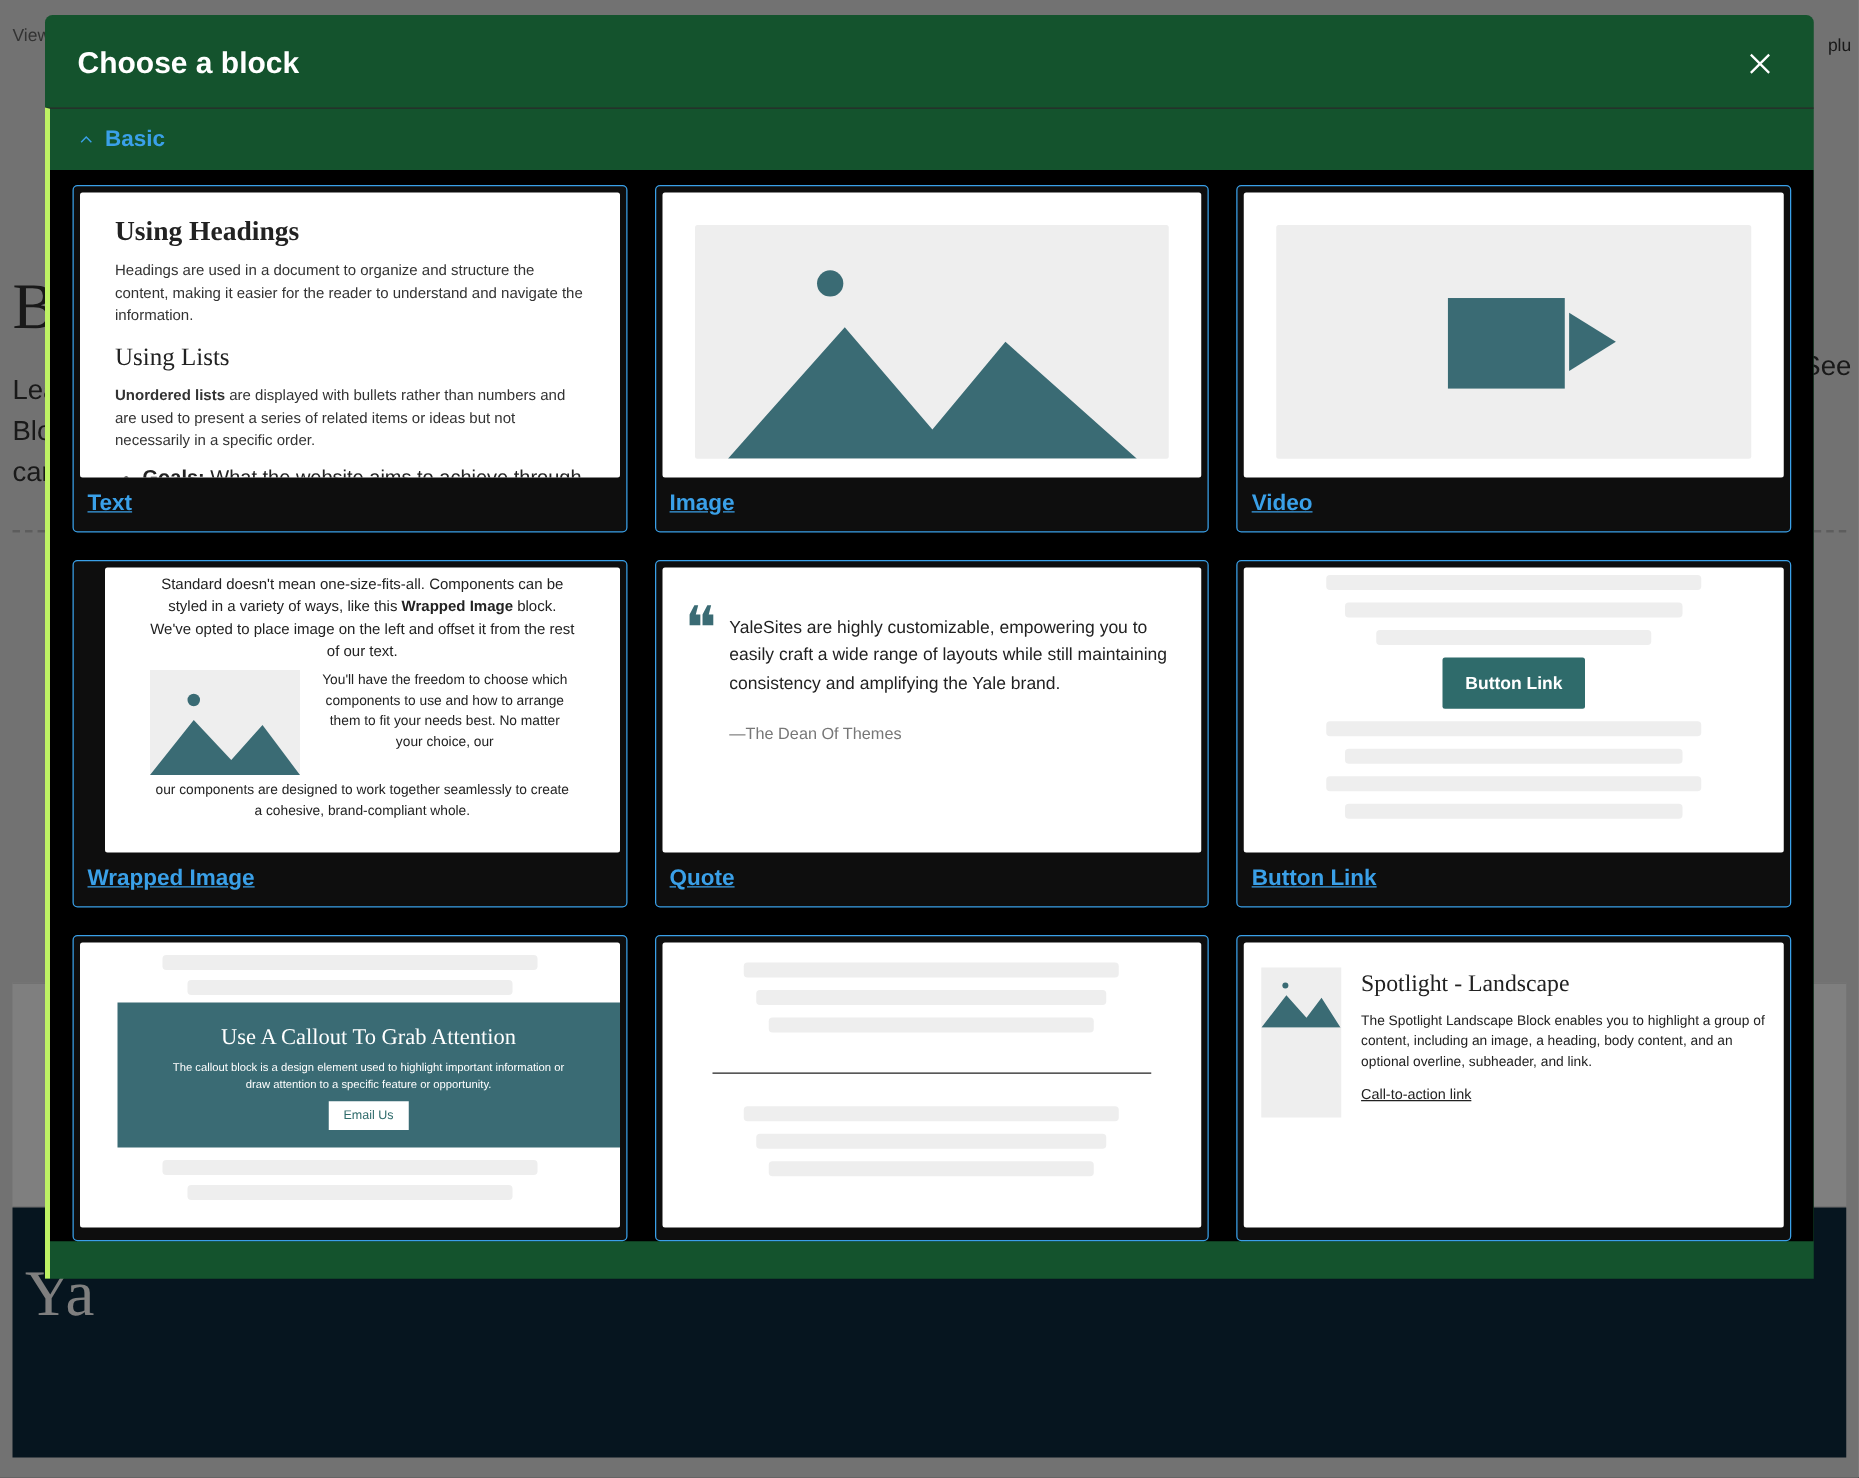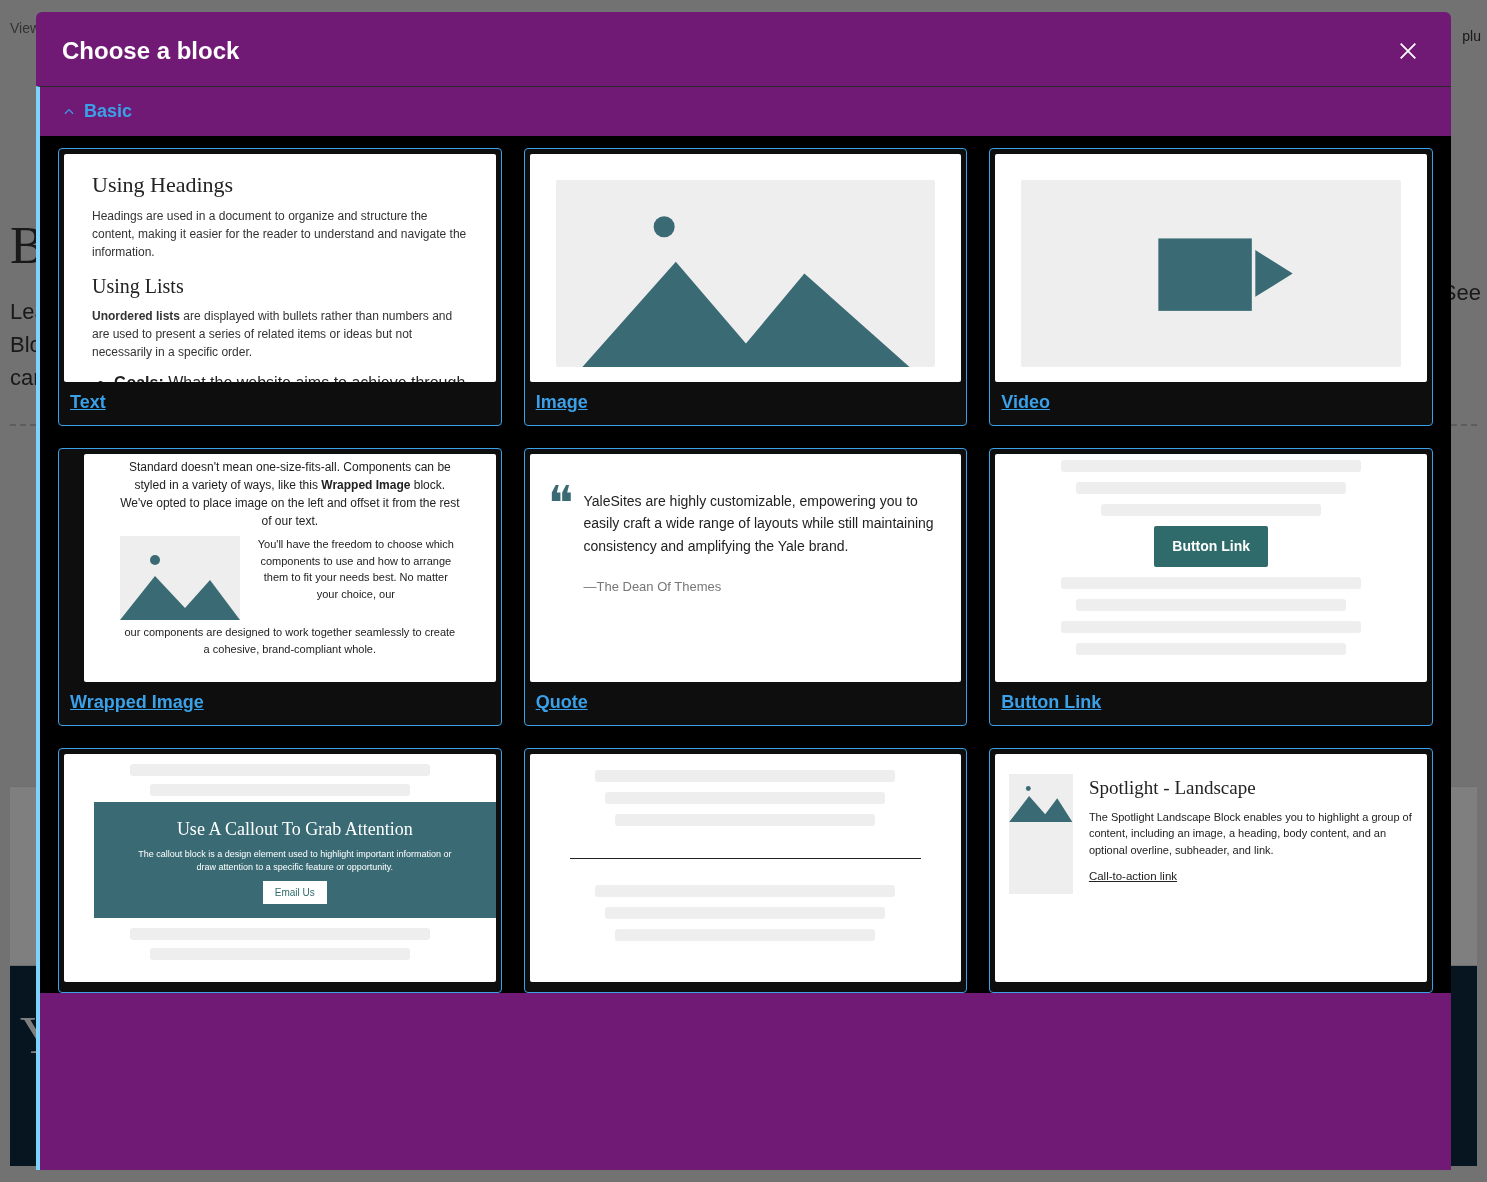--- a/index.html
+++ b/index.html
@@ -23,22 +23,22 @@
   .bg-page .band { height:180px; background:#fff; margin-top:360px; border-top:1px solid #ddd; border-bottom:1px solid #ddd;}
   .bg-page .footerbg { height:200px; background:#0d2b3e; margin-top:0;}
   .bg-page .footerbg h2{ color:#fff; font-family:Georgia,serif; font-size:52px; font-weight:normal; padding:40px 10px;}
   
   .overlay {
     position:absolute; inset:0; background:rgba(0,0,0,0.5);
   }
   .modal {
     position:absolute;
     left:36px; top:12px;
-    width:1415px; height:1158px;
-    background:#701a75;
+    width:1415px; height:1011px;
+    background:#14532d;
     border-radius:6px 6px 0 0;
     overflow:hidden;
     display:flex; flex-direction:column;
     color:#fff;
   }
   .modal-header{
     display:flex; align-items:center; justify-content:space-between;
     padding:22px 26px 18px 26px;
   }
   .modal-title{
@@ -59,21 +59,21 @@
   }
   .search-input{
     width:100%; height:46px; border:1px solid #2f74d0; border-radius:4px;
     background:#2a2a2a; color:#ddd; font-size:18px; padding:0 16px;
     outline:none;
   }
   .search-input::placeholder{ color:#cfcfcf; }
   .scroll-area{
     flex:1; overflow:auto; border-top:1px solid #2a2a2a;
     padding-bottom:5px;
-    border-left:4px solid #7dd3fc;
+    border-left:4px solid #bef264;
   }
   .section-head{
     display:flex; align-items:center; gap:8px;
     padding:14px 22px 14px 22px;
     font-size:18px; font-weight:700; color:#3aa0e8;
     cursor:pointer;
   }
   .section-head svg{width:14px; height:14px; stroke:#3aa0e8; stroke-width:2;}
   .section-body{ background:#000; padding:12px 18px 0 18px;}
   .grid{
@@ -88,21 +88,21 @@
   .preview{
     background:#fff; color:#222; height:228px; border-radius:2px;
     overflow:hidden; padding:14px 28px;
     font-size:13px; line-height:1.5;
   }
   .card-label{
     color:#3aa0e8; text-decoration:underline; font-size:18px; font-weight:600;
     padding:10px 6px 2px 6px; display:block;
   }
   
-  .pv-text h3{ font-family:Georgia,serif; font-size:22px; font-weight:normal; margin-bottom:6px;}
+  .pv-text h3{ font-family:Georgia,serif; font-size:22px; font-weight:bold; margin-bottom:6px;}
   .pv-text .small{ font-size:12px; color:#333; margin-bottom:10px;}
   .pv-text h4{ font-family:Georgia,serif; font-size:20px; font-weight:normal; margin:4px 0 6px;}
   .pv-text ul{ padding-left:22px; font-size:16px;}
   .pv-text ul li{ margin:3px 0;}
   .pv-text b{font-weight:700;}
   
   .pv-image-ph, .pv-video-ph {
     width:88%; height:82%; margin:6% auto 0; background:#eee; border-radius:2px;
     position:relative; overflow:hidden;
   }

